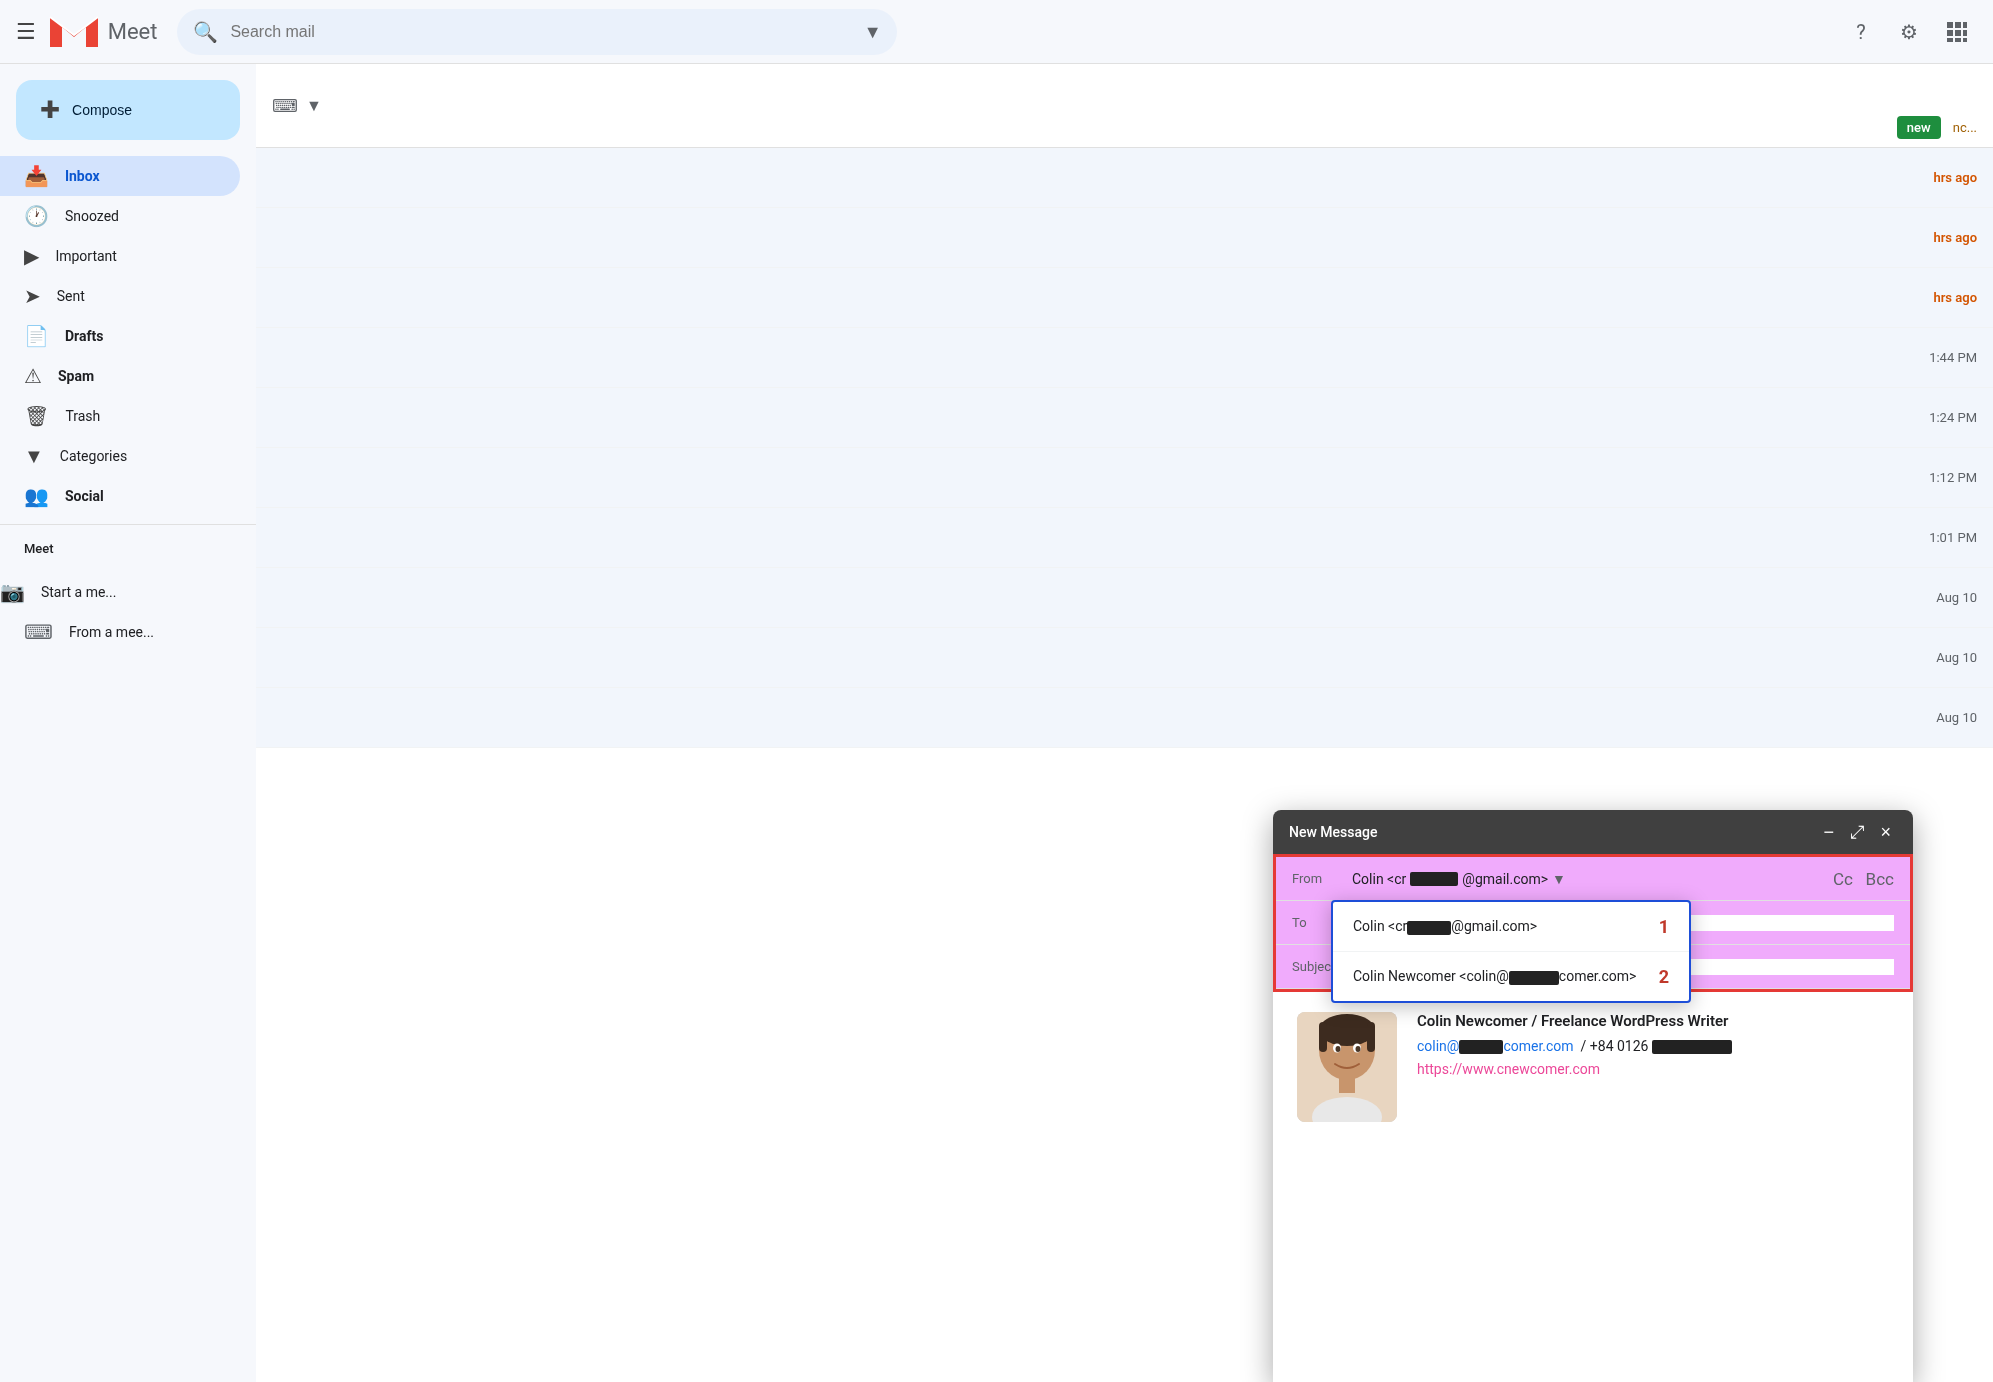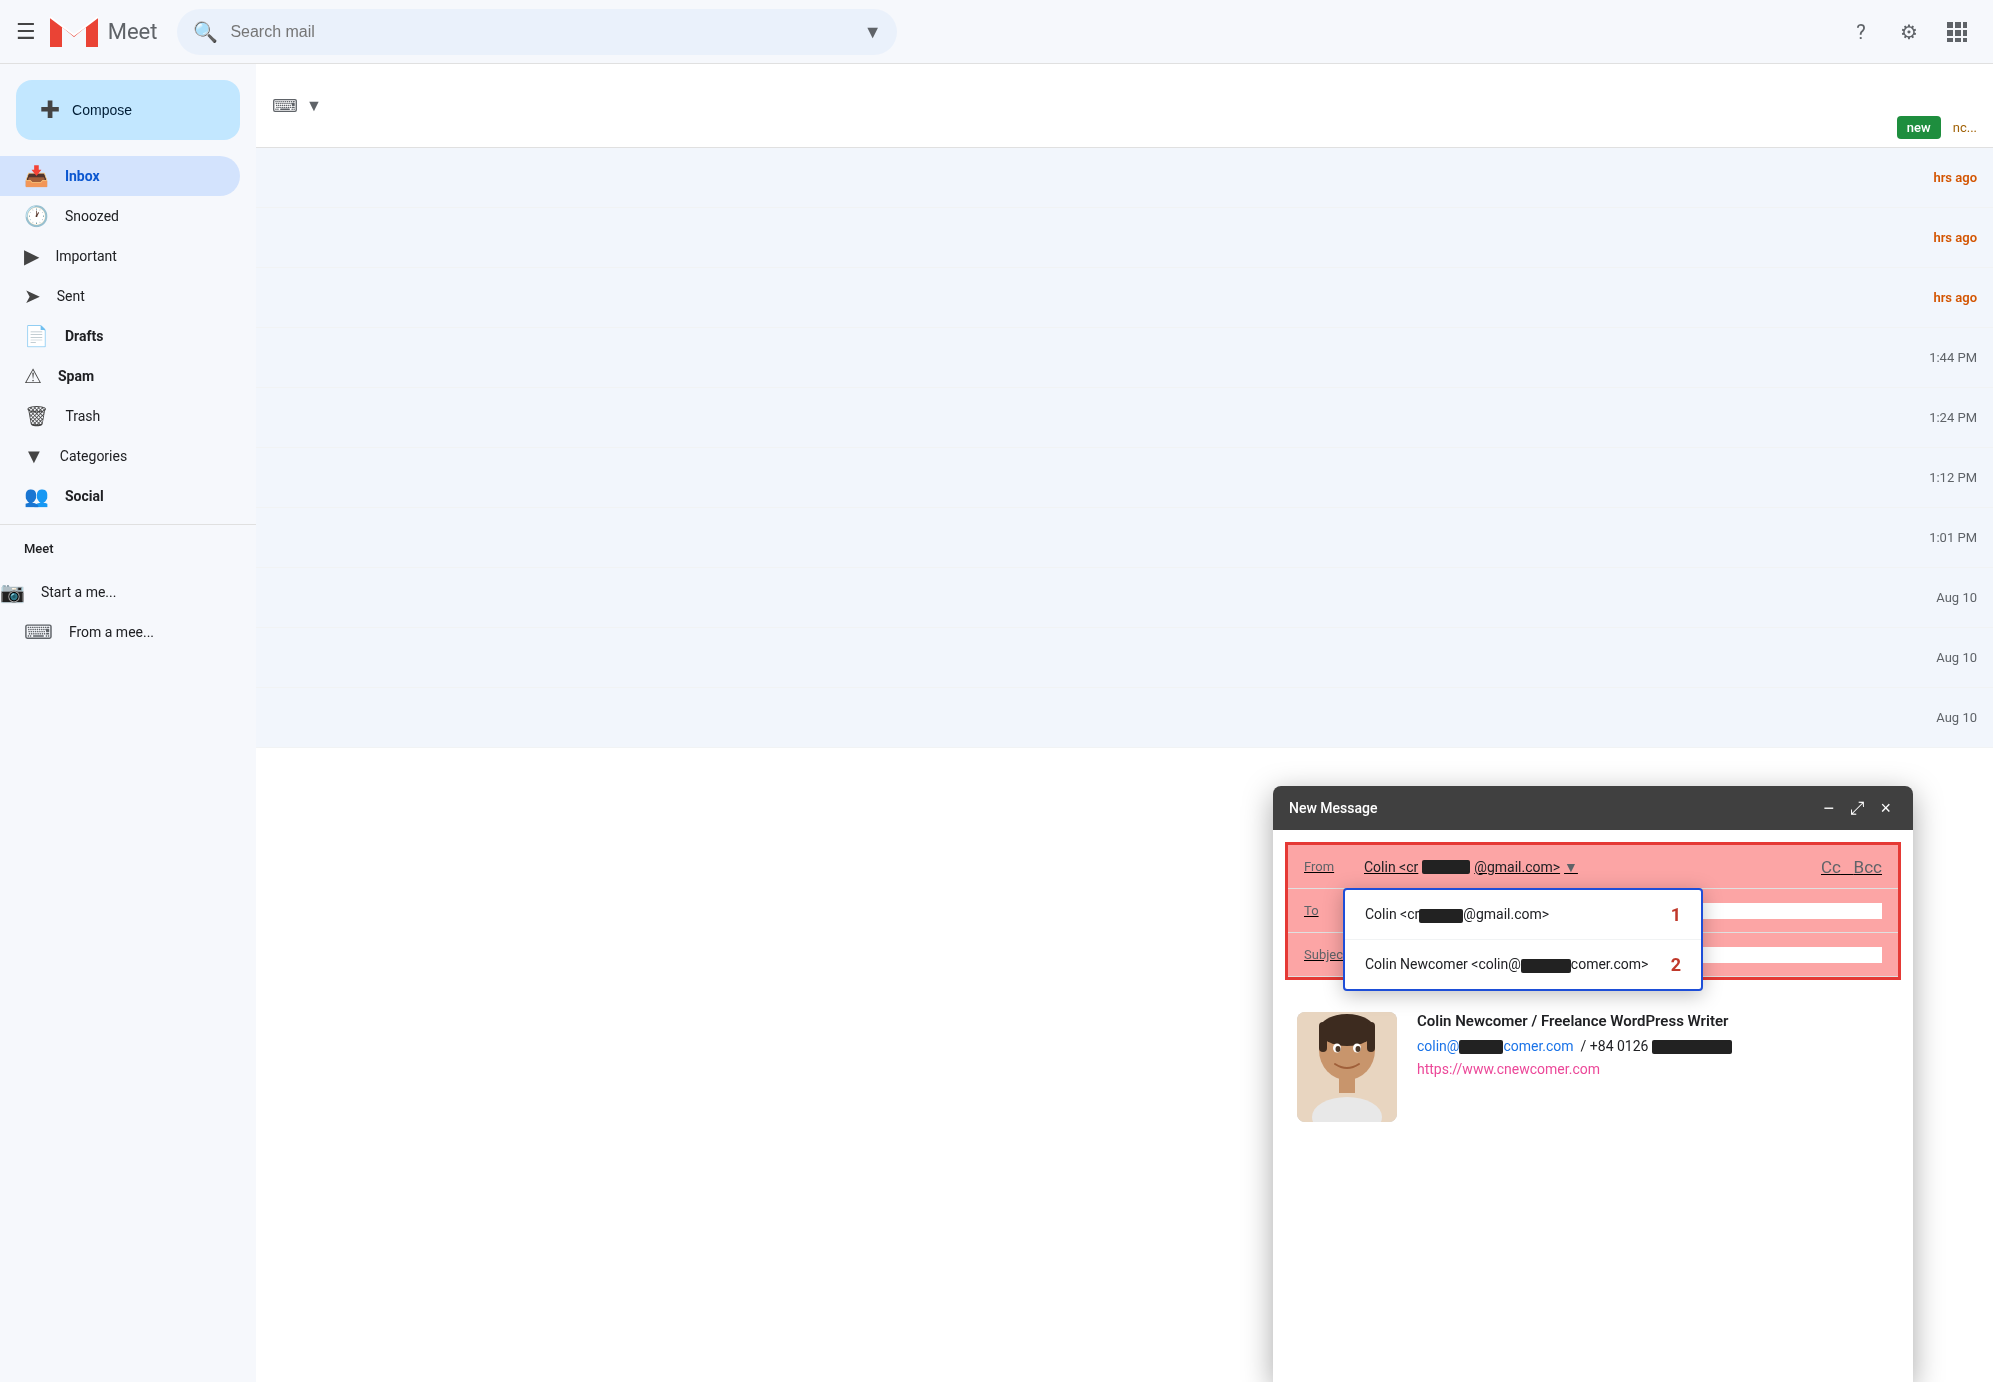--- a/index.html
+++ b/index.html
@@ -168,24 +168,23 @@
       color: white;
       cursor: pointer;
       padding: 4px 6px;
       font-size: 18px;
       border-radius: 4px;
     }
 
     
     .compose-fields-box {
       border: 3px solid #e53935;
-      margin: 12px;
+      margin: 0;
       position: relative;
-      background: #fca5a5;
-      text-decoration: underline;
+      background: #f0abfc;
     }
     .compose-field {
       display: flex;
       align-items: center;
       padding: 8px 16px;
       border-bottom: 1px solid #e0e0e0;
       min-height: 44px;
       position: relative;
     }
     .compose-field-label {

